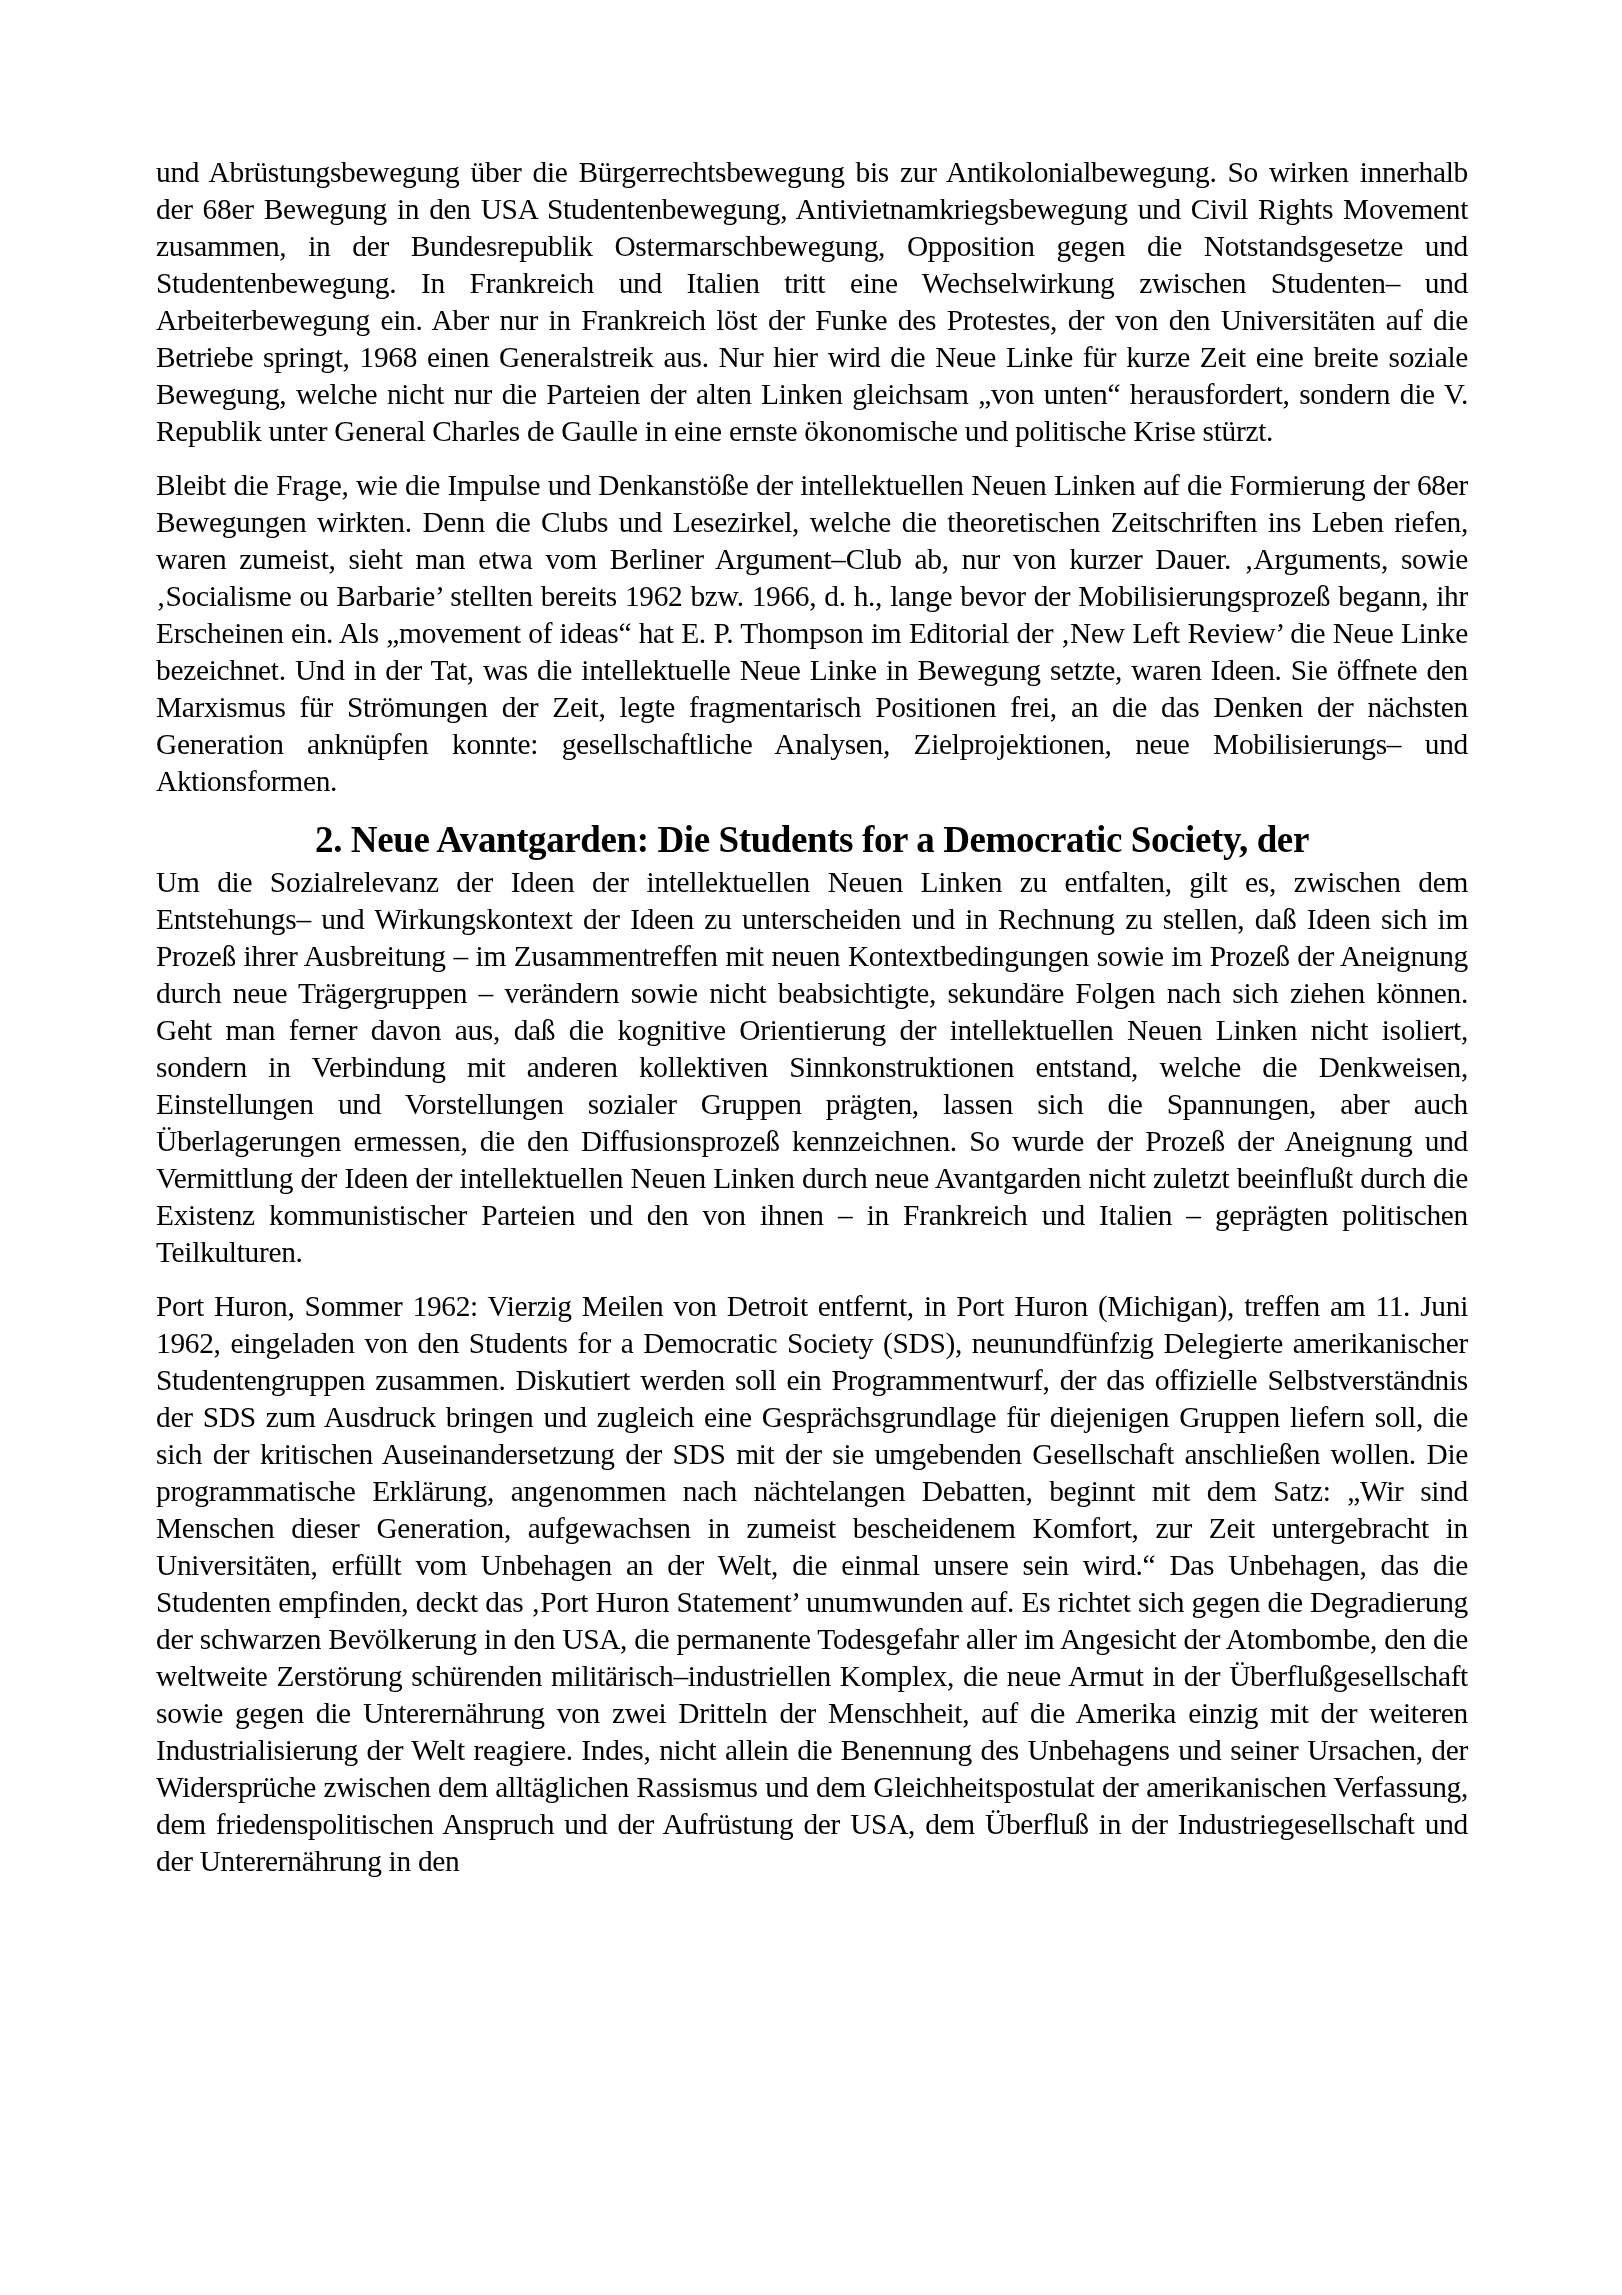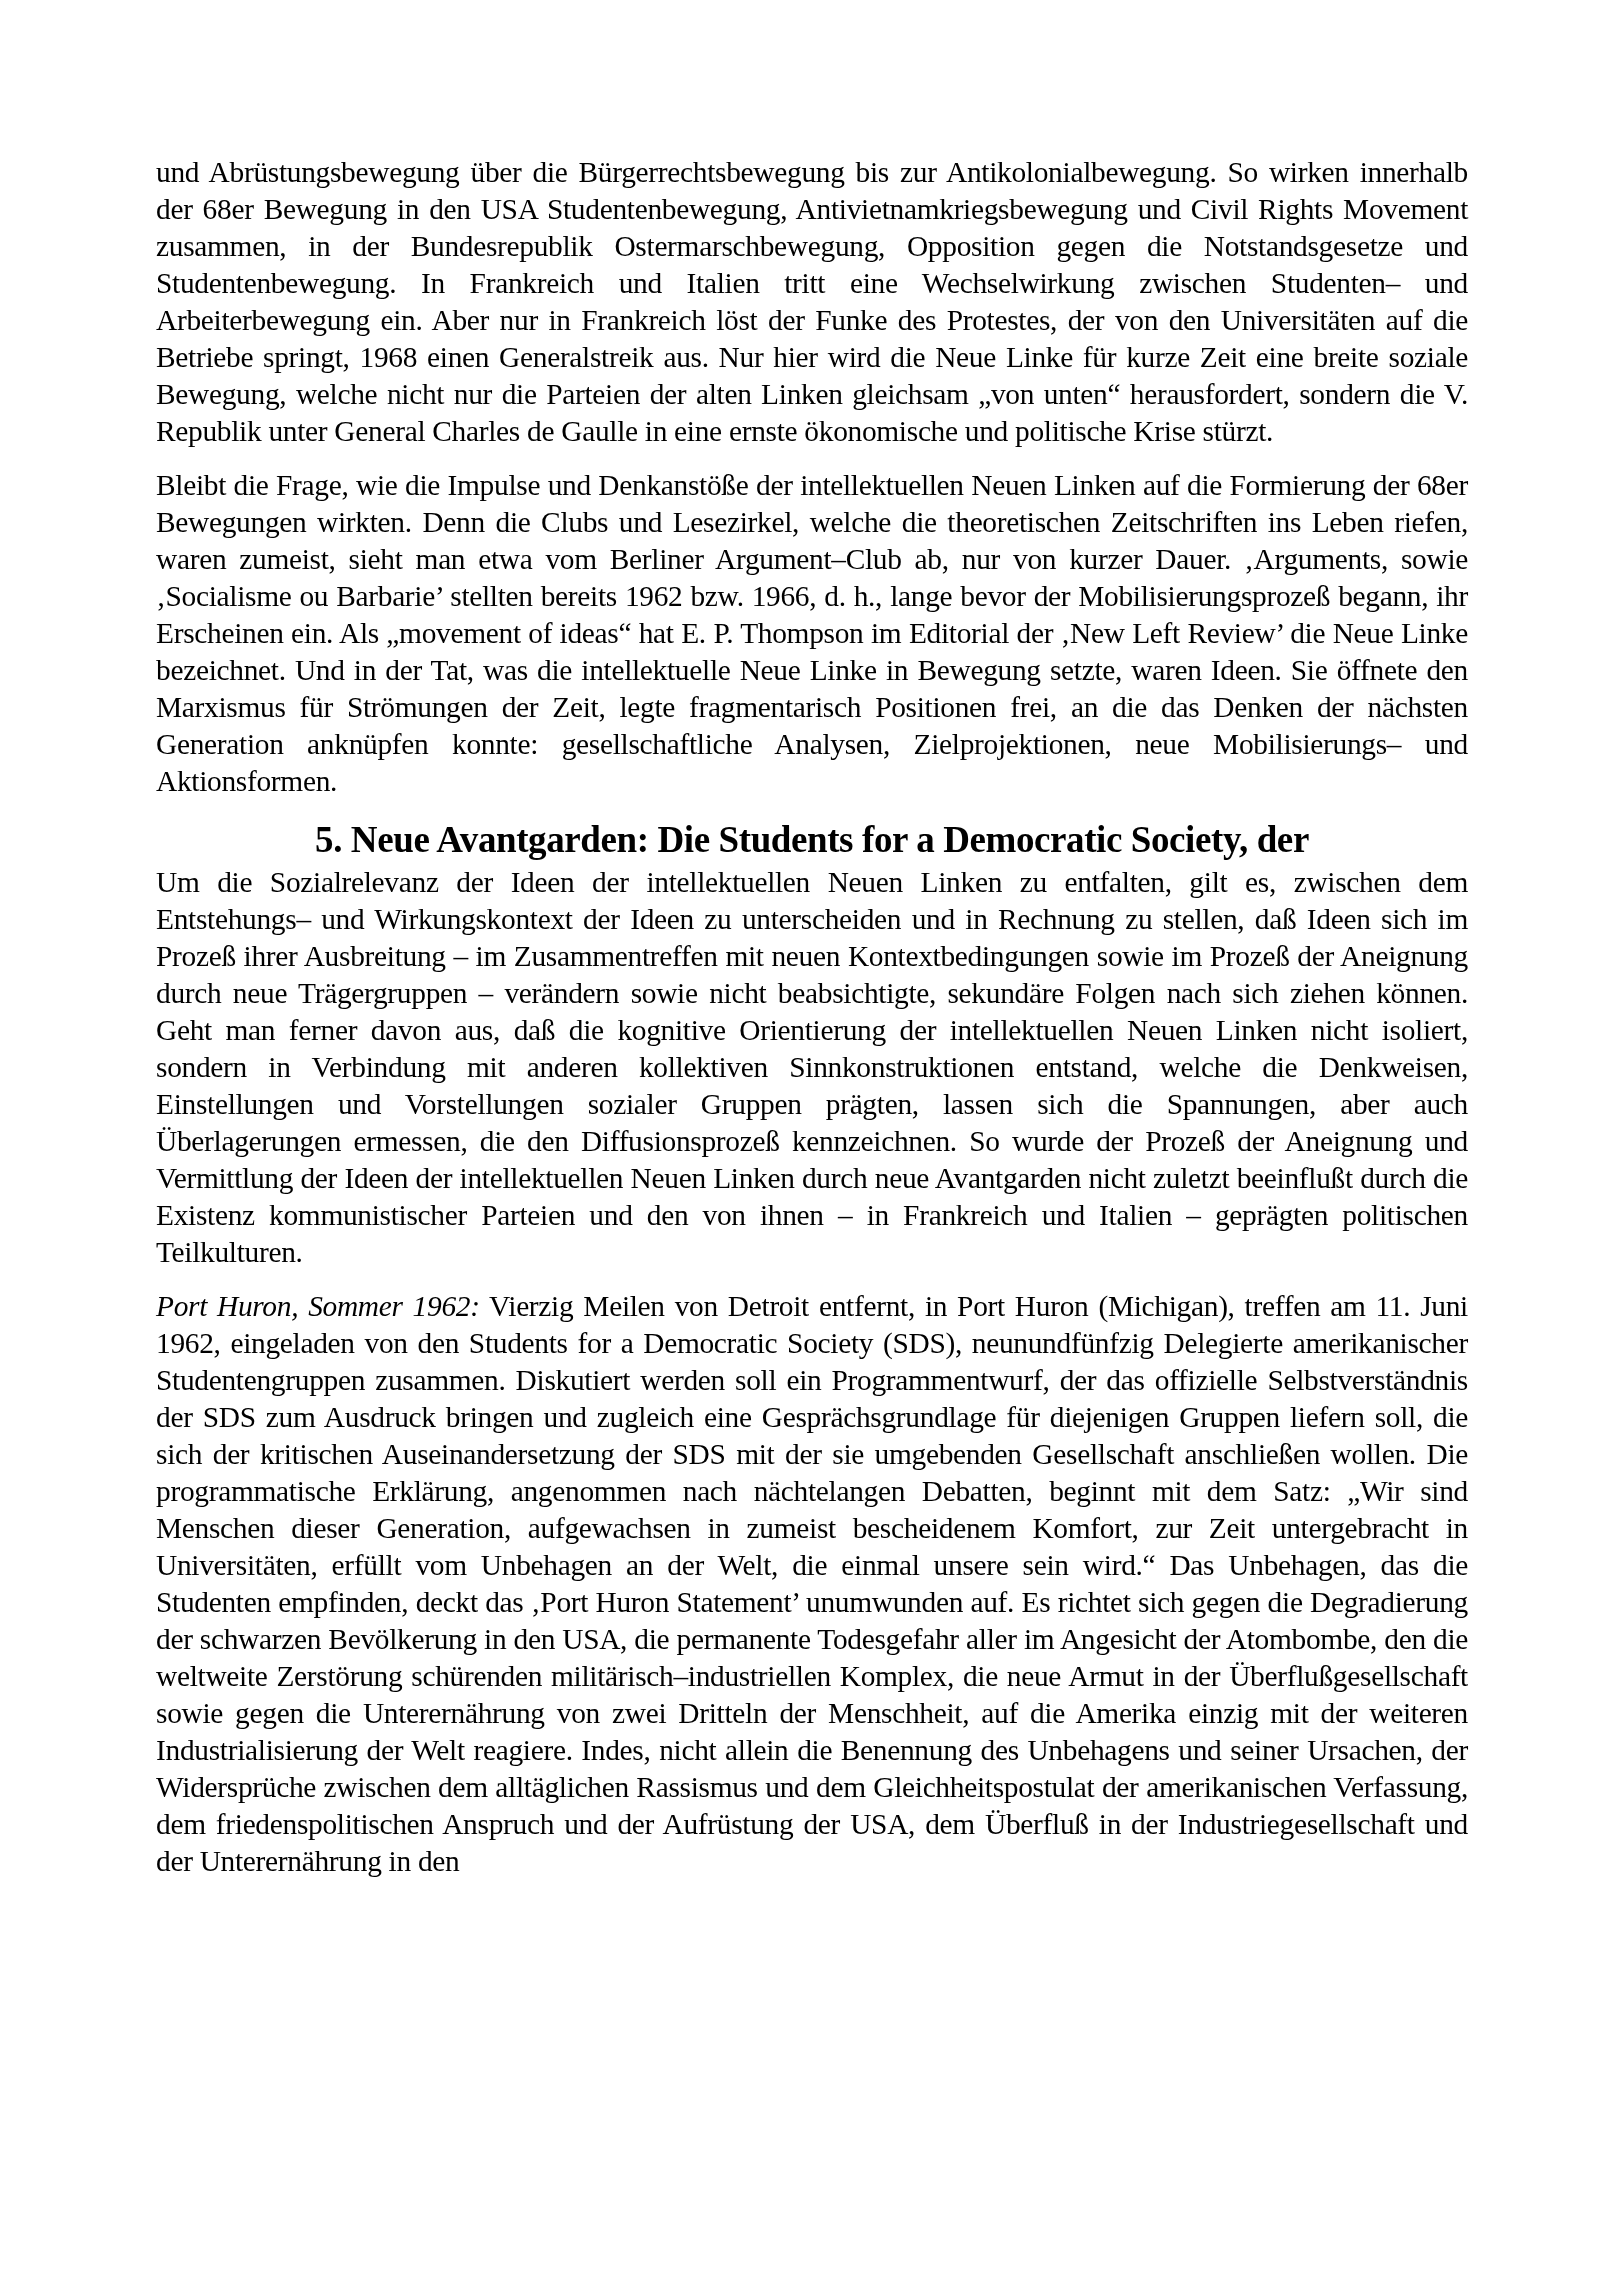--- a/index.html
+++ b/index.html
@@ -38,33 +38,33 @@
     }
     h2.section {
       margin: 17px 0 1.3px 0;
       font-size: 37px;
       line-height: 46px;
       font-weight: bold;
       text-align: center;
       letter-spacing: -0.4px;
     }
     h2.section span { display: block; }
-    .lead { font-style: italic; }
+    .lead { }
   </style>
 </head>
 <body>
 
 <div class="page">
 
   <p class="body first">und Abrüstungsbewegung über die Bürgerrechtsbewegung bis zur Antikolonialbewegung. So wirken innerhalb der 68er Bewegung in den USA Studentenbewegung, Antivietnamkriegsbewegung und Civil Rights Movement zusammen, in der Bundesrepublik Ostermarschbewegung, Opposition gegen die Notstandsgesetze und Studentenbewegung. In Frankreich und Italien tritt eine Wechselwirkung zwischen Studenten– und Arbeiterbewegung ein. Aber nur in Frankreich löst der Funke des Protestes, der von den Universitäten auf die Betriebe springt, 1968 einen Generalstreik aus. Nur hier wird die Neue Linke für kurze Zeit eine breite soziale Bewegung, welche nicht nur die Parteien der alten Linken gleichsam „von unten“ herausfordert, sondern die V. Republik unter General Charles de Gaulle in eine ernste ökonomische und politische Krise stürzt.</p>
 
   <p class="body">Bleibt die Frage, wie die Impulse und Denkanstöße der intellektuellen Neuen Linken auf die Formierung der 68er Bewegungen wirkten. Denn die Clubs und Lesezirkel, welche die theoretischen Zeitschriften ins Leben riefen, waren zumeist, sieht man etwa vom Berliner Argument–Club ab, nur von kurzer Dauer. ‚Arguments, sowie ‚Socialisme ou Barbarie’ stellten bereits 1962 bzw. 1966, d. h., lange bevor der Mobilisierungsprozeß begann, ihr Erscheinen ein. Als „movement of ideas“ hat E. P. Thompson im Editorial der ‚New Left Review’ die Neue Linke bezeichnet. Und in der Tat, was die intellektuelle Neue Linke in Bewegung setzte, waren Ideen. Sie öffnete den Marxismus für Strömungen der Zeit, legte fragmentarisch Positionen frei, an die das Denken der nächsten Generation anknüpfen konnte: gesellschaftliche Analysen, Zielprojektionen, neue Mobilisierungs– und Aktionsformen.</p>
 
   <h2 class="section">
-    <span>5. Neue Avantgarden: Die Students for a Democratic Society, der</span>
+    <span>2. Neue Avantgarden: Die Students for a Democratic Society, der</span>
   </h2>
 
   <p class="body first">Um die Sozialrelevanz der Ideen der intellektuellen Neuen Linken zu entfalten, gilt es, zwischen dem Entstehungs– und Wirkungskontext der Ideen zu unterscheiden und in Rechnung zu stellen, daß Ideen sich im Prozeß ihrer Ausbreitung – im Zusammentreffen mit neuen Kontextbedingungen sowie im Prozeß der Aneignung durch neue Trägergruppen – verändern sowie nicht beabsichtigte, sekundäre Folgen nach sich ziehen können. Geht man ferner davon aus, daß die kognitive Orientierung der intellektuellen Neuen Linken nicht isoliert, sondern in Verbindung mit anderen kollektiven Sinnkonstruktionen entstand, welche die Denkweisen, Einstellungen und Vorstellungen sozialer Gruppen prägten, lassen sich die Spannungen, aber auch Überlagerungen ermessen, die den Diffusionsprozeß kennzeichnen. So wurde der Prozeß der Aneignung und Vermittlung der Ideen der intellektuellen Neuen Linken durch neue Avantgarden nicht zuletzt beeinflußt durch die Existenz kommunistischer Parteien und den von ihnen – in Frankreich und Italien – geprägten politischen Teilkulturen.</p>
 
   <p class="body"><span class="lead">Port Huron, Sommer 1962:</span><span> Vierzig Meilen von Detroit entfernt, in Port Huron (Michigan), treffen am 11. Juni 1962, eingeladen von den Students for a Democratic Society (SDS), neunundfünfzig Delegierte amerikanischer Studentengruppen zusammen. Diskutiert werden soll ein Programmentwurf, der das offizielle Selbstverständnis der SDS zum Ausdruck bringen und zugleich eine Gesprächsgrundlage für diejenigen Gruppen liefern soll, die sich der kritischen Auseinandersetzung der SDS mit der sie umgebenden Gesellschaft anschließen wollen. Die programmatische Erklärung, angenommen nach nächtelangen Debatten, beginnt mit dem Satz: „Wir sind Menschen dieser Generation, aufgewachsen in zumeist bescheidenem Komfort, zur Zeit untergebracht in Universitäten, erfüllt vom Unbehagen an der Welt, die einmal unsere sein wird.“ Das Unbehagen, das die Studenten empfinden, deckt das ‚Port Huron Statement’ unumwunden auf. Es richtet sich gegen die Degradierung der schwarzen Bevölkerung in den USA, die permanente Todesgefahr aller im Angesicht der Atombombe, den die weltweite Zerstörung schürenden militärisch–industriellen Komplex, die neue Armut in der Überflußgesellschaft sowie gegen die Unterernährung von zwei Dritteln der Menschheit, auf die Amerika einzig mit der weiteren Industrialisierung der Welt reagiere. Indes, nicht allein die Benennung des Unbehagens und seiner Ursachen, der Widersprüche zwischen dem alltäglichen Rassismus und dem Gleichheitspostulat der amerikanischen Verfassung, dem friedenspolitischen Anspruch und der Aufrüstung der USA, dem Überfluß in der Industriegesellschaft und der Unterernährung in den</span></p>
 
 </div>
 
 
 </body></html>

